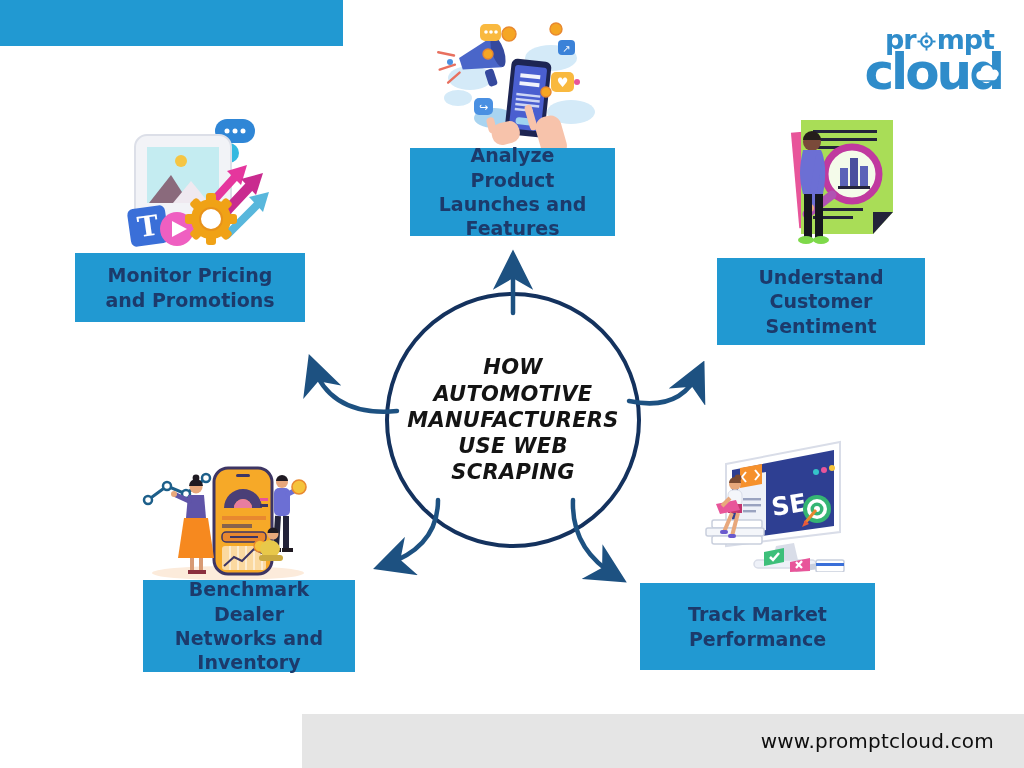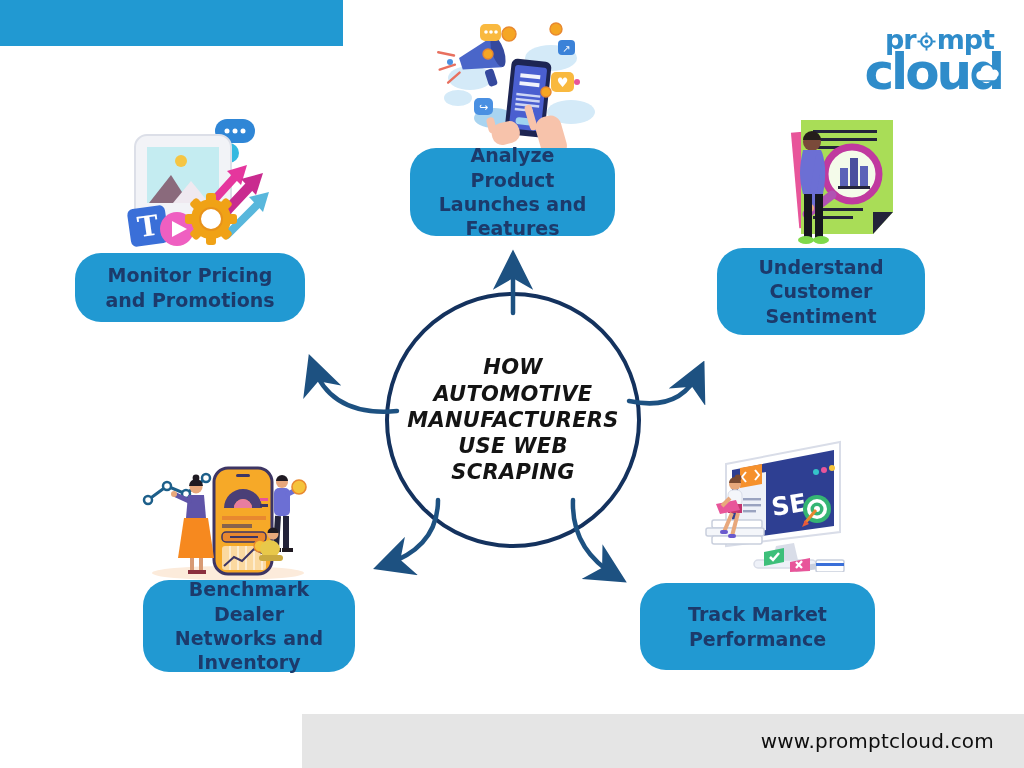--- a/index.html
+++ b/index.html
@@ -27,25 +27,25 @@
   .center-title{
     width:216px;text-align:center;font-weight:800;font-size:21px;line-height:1.25;
     color:#141414;letter-spacing:.3px;text-transform:uppercase;
   }
   
   .arrows{position:absolute;left:0;top:0;width:1024px;height:768px;z-index:2;pointer-events:none;}
   
   .node-box{
     position:absolute;background:#2199d2;color:#1c3a6b;font-weight:700;font-size:19px;line-height:1.28;
     display:flex;align-items:center;justify-content:center;text-align:center;z-index:3;
-    padding:3px 18px;box-sizing:border-box;border-radius:26px;
+    padding:3px 18px;box-sizing:border-box;
   }
   .box-monitor{left:75px;top:253px;width:230px;height:69px;align-items:center;}
   .box-analyze{left:410px;top:148px;width:205px;height:88px;}
-  .box-sentiment{left:717px;top:248px;width:208px;height:87px;}
+  .box-sentiment{left:717px;top:258px;width:208px;height:87px;}
   .box-benchmark{left:143px;top:580px;width:212px;height:92px;}
   .box-track{left:640px;top:583px;width:235px;height:87px;}
   
   .illu{position:absolute;z-index:2;}
   .illu svg{display:block;}
   .illu-analyze{left:430px;top:12px;}
   .illu-pricing{left:115px;top:113px;}
   .illu-sentiment{left:755px;top:108px;}
   .illu-benchmark{left:140px;top:452px;}
   .illu-track{left:688px;top:420px;}

